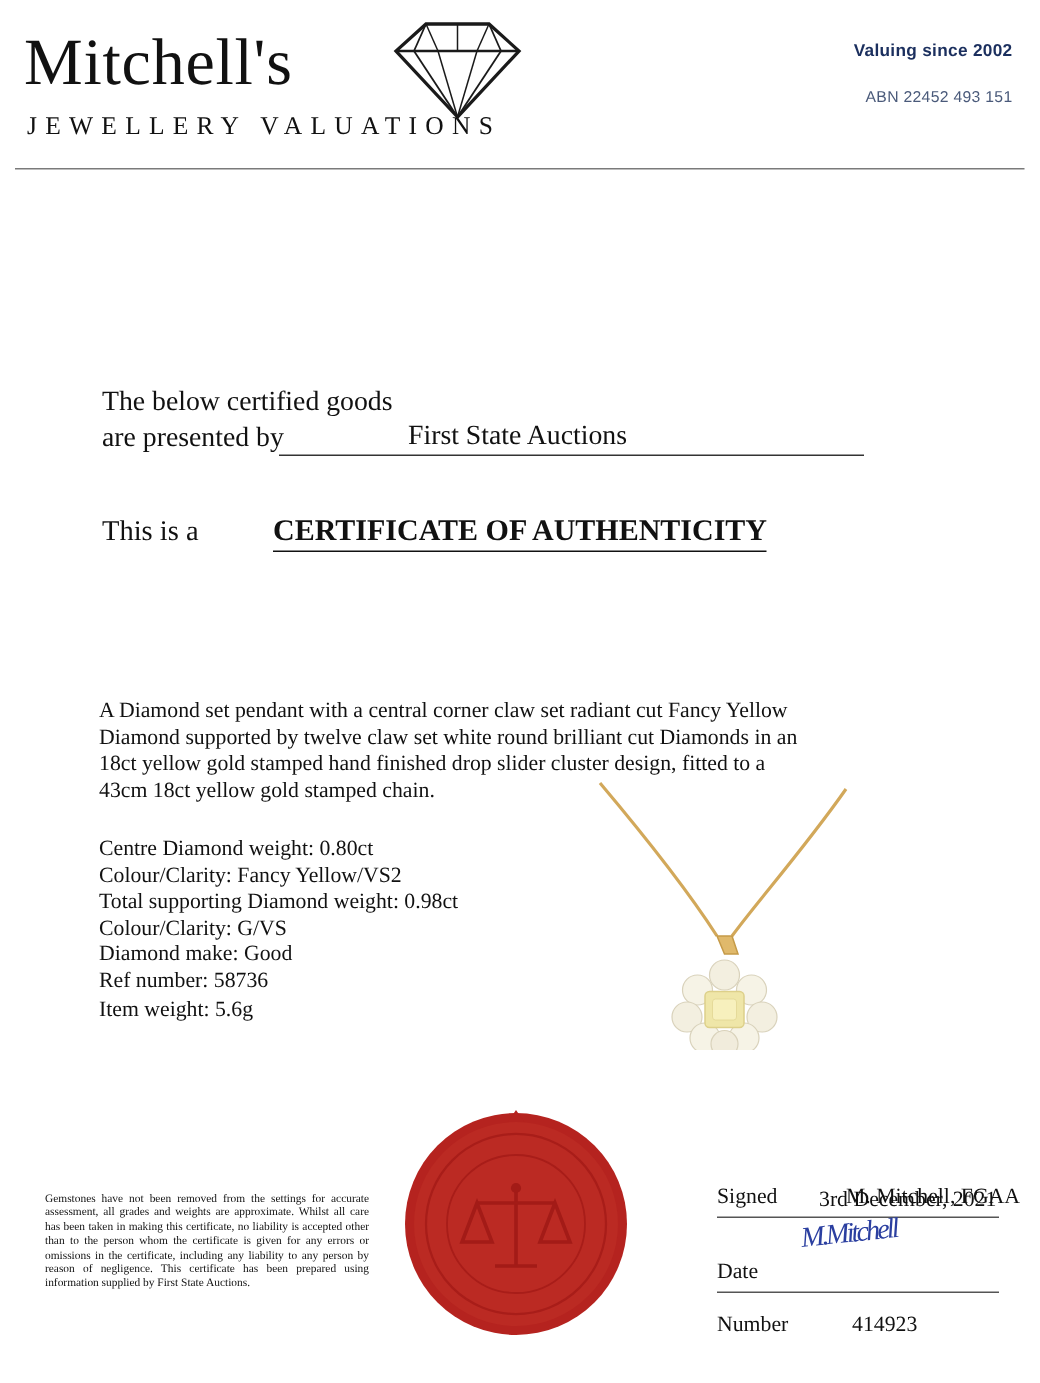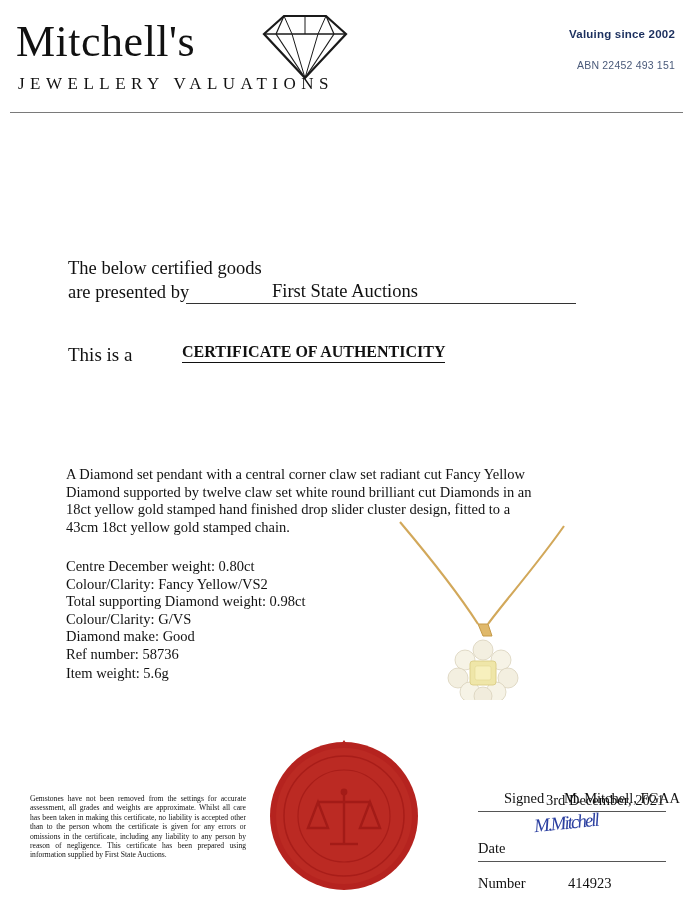--- a/index.html
+++ b/index.html
@@ -123,21 +123,21 @@
     position: absolute;
     left: 68px;
     top: 344px;
     font-size: 19px;
     color: #111;
   }
   .coa {
     position: absolute;
     left: 182px;
     top: 343px;
-    font-size: 16px;
+    font-size: 20px;
     font-weight: bold;
     color: #111;
     border-bottom: 1.6px solid #111;
     padding-bottom: 1px;
     white-space: nowrap;
   }
 
   
   .description {
     position: absolute;
@@ -258,21 +258,21 @@
   <div class="intro-line2">are presented by</div>
   <div class="presented-value">First State Auctions</div>
   <div class="presented-rule"></div>
 
   <div class="thisisa">This is a</div>
   <div class="coa">CERTIFICATE OF AUTHENTICITY</div>
 
   <div class="description">A Diamond set pendant with a central corner claw set radiant cut Fancy Yellow Diamond supported by twelve claw set white round brilliant cut Diamonds in an 18ct yellow gold stamped hand finished drop slider cluster design, fitted to a 43cm 18ct yellow gold stamped chain.</div>
 
   <div class="specs">
-    <div>Centre December weight: 0.80ct</div>
+    <div>Centre Diamond weight: 0.80ct</div>
     <div>Colour/Clarity: Fancy Yellow/VS2</div>
     <div>Total supporting Diamond weight: 0.98ct</div>
     <div>Colour/Clarity: G/VS</div>
     <div>Diamond make: Good</div>
     <div>Ref number: 58736</div>
   </div>
 
   <div class="item-weight">Item weight: 5.6g</div>
 
   <div class="photo">
@@ -319,21 +319,21 @@
           <path d="M102 62 L92 88 L112 88 Z"></path>
           <line x1="62" y1="104" x2="90" y2="104"></line>
         </g>
         <circle cx="76" cy="52" r="3.4" fill="#a31b17"></circle>
       </g>
     </svg>
   </div>
 
   <div class="fineprint">Gemstones have not been removed from the settings for accurate assessment, all grades and weights are approximate. Whilst all care has been taken in making this certificate, no liability is accepted other than to the person whom the certificate is given for any errors or omissions in the certificate, including any liability to any person by reason of negligence. This certificate has been prepared using information supplied by First State Auctions.</div>
 
-  <div class="sig-label" style="left:504px; top:790px;">Signed</div>
+  <div class="sig-label" style="left:478px; top:790px;">Signed</div>
   <div class="sig-value" style="left:564px; top:790px;font-family:Liberation Serif, serif;">M. Mitchell, FGAA</div>
   <div class="sig-rule" style="left:478px; top:811px; width:188px;"></div>
 
   <div class="signature-script">M.Mitchell</div>
 
   <div class="sig-label" style="left:478px; top:840px;">Date</div>
   <div class="sig-value" style="left:546px; top:792px;">3rd December, 2021</div>
   <div class="sig-rule" style="left:478px; top:861px; width:188px;"></div>
 
   <div class="sig-label" style="left:478px; top:875px;">Number</div>

